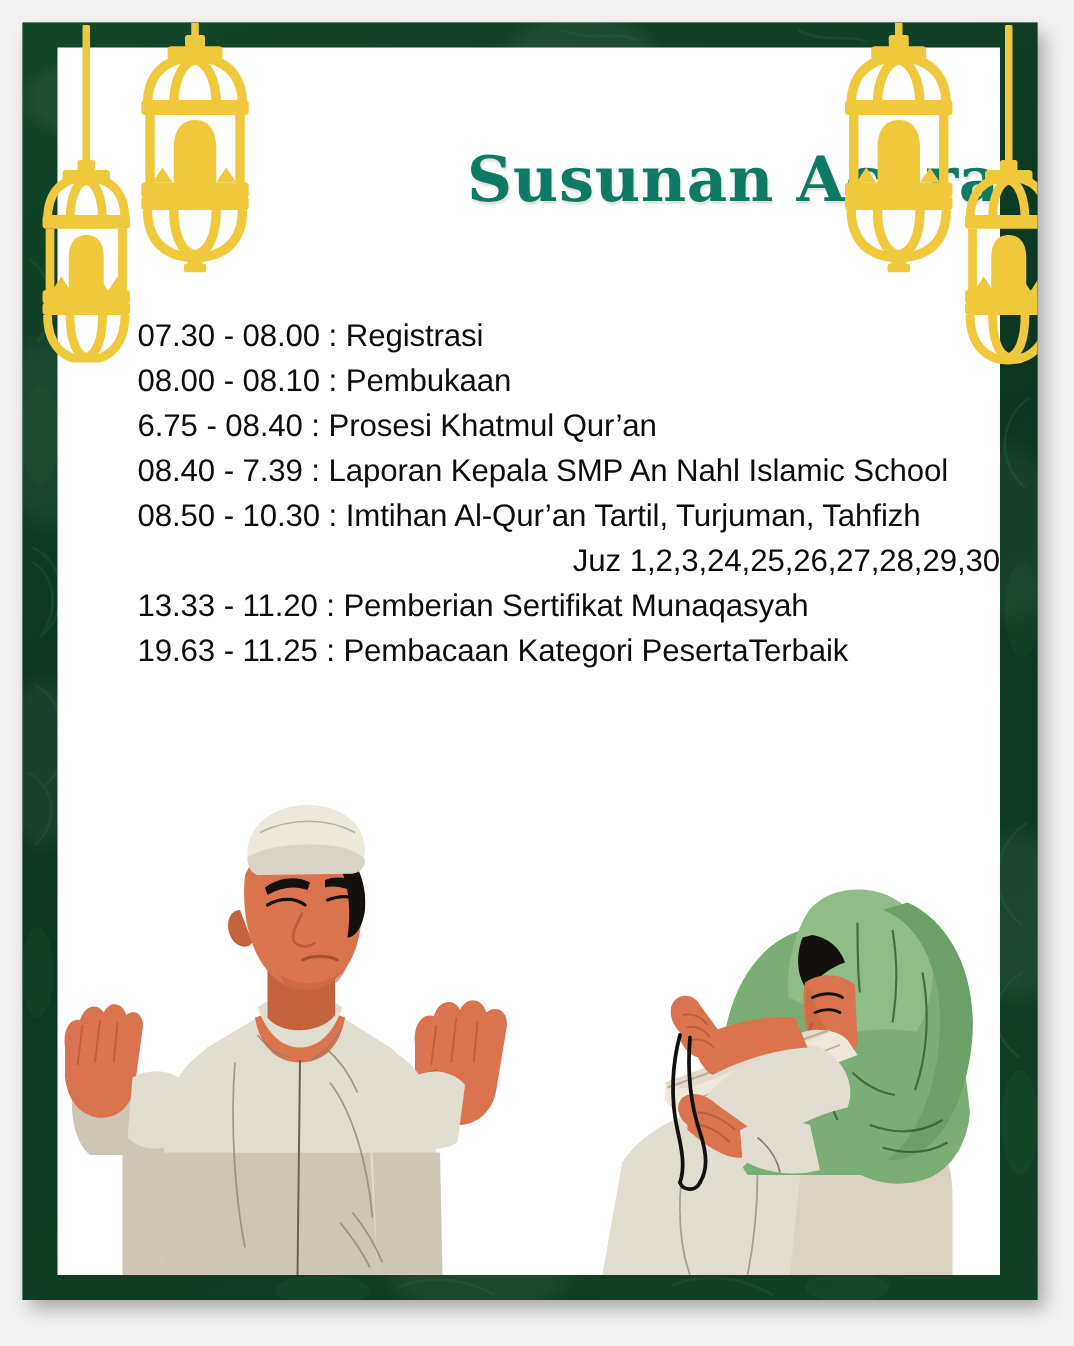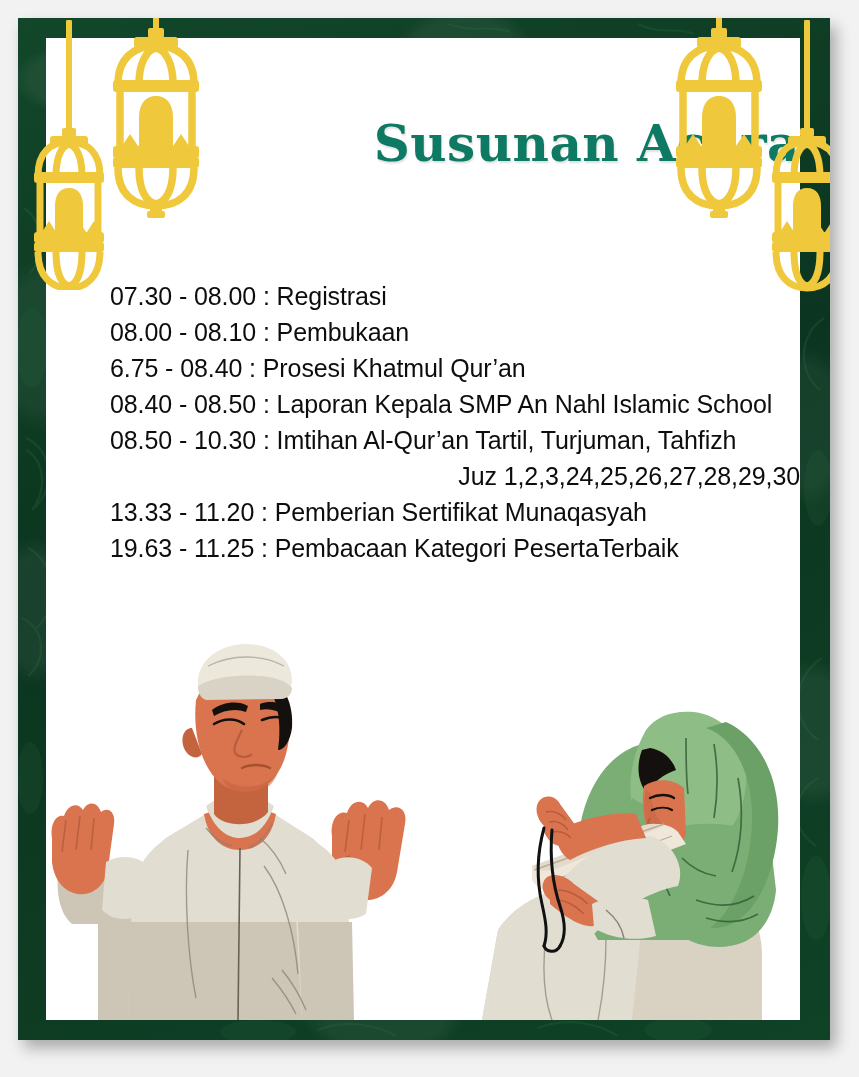--- a/index.html
+++ b/index.html
@@ -41,21 +41,21 @@
   #title{
     position:absolute;left:0;top:76px;width:754px;text-align:right;
     font-family:"DejaVu Serif","Liberation Serif",serif;
     font-weight:700;font-size:50px;letter-spacing:.5px;
     color:#0e7a63;
     text-shadow:1px 2px 2px rgba(0,0,0,.13);
   }
 
   
   #schedule{
-    position:absolute;left:64px;top:213px;width:690px;margin-top:27px;
+    position:absolute;left:64px;top:213px;width:690px;
   }
   .row{
     font-size:25px;line-height:36px;color:#0d0d0d;white-space:nowrap;
     letter-spacing:-.1px;
   }
   .row.cont{ padding-left:176px;text-align:right; }
 
   
   .lantern{position:absolute;}
   .lantern svg{display:block;}
@@ -91,21 +91,21 @@
   </svg>
 
   <div id="page">
 
     <div id="title">Susunan Acara</div>
 
     <div id="schedule">
       <div class="row">07.30 - 08.00 : Registrasi</div>
       <div class="row">08.00 - 08.10 : Pembukaan</div>
       <div class="row">6.75 - 08.40 : Prosesi Khatmul Qur’an</div>
-      <div class="row">08.40 - 08.50 : Laporan Kepala SMP An Nahl Islamic School</div>
+      <div class="row">08.40 - 7.39 : Laporan Kepala SMP An Nahl Islamic School</div>
       <div class="row">08.50 - 10.30 : Imtihan Al-Qur’an Tartil, Turjuman, Tahfizh</div>
       <div class="row cont">Juz 1,2,3,24,25,26,27,28,29,30</div>
       <div class="row">13.33 - 11.20 : Pemberian Sertifikat Munaqasyah</div>
       <div class="row">19.63 - 11.25 : Pembacaan Kategori  PesertaTerbaik</div>
     </div>
 
     <svg width="754" height="982" viewBox="0 0 754 982" style="position:absolute;left:0;top:0;">
 
       <g>
 

